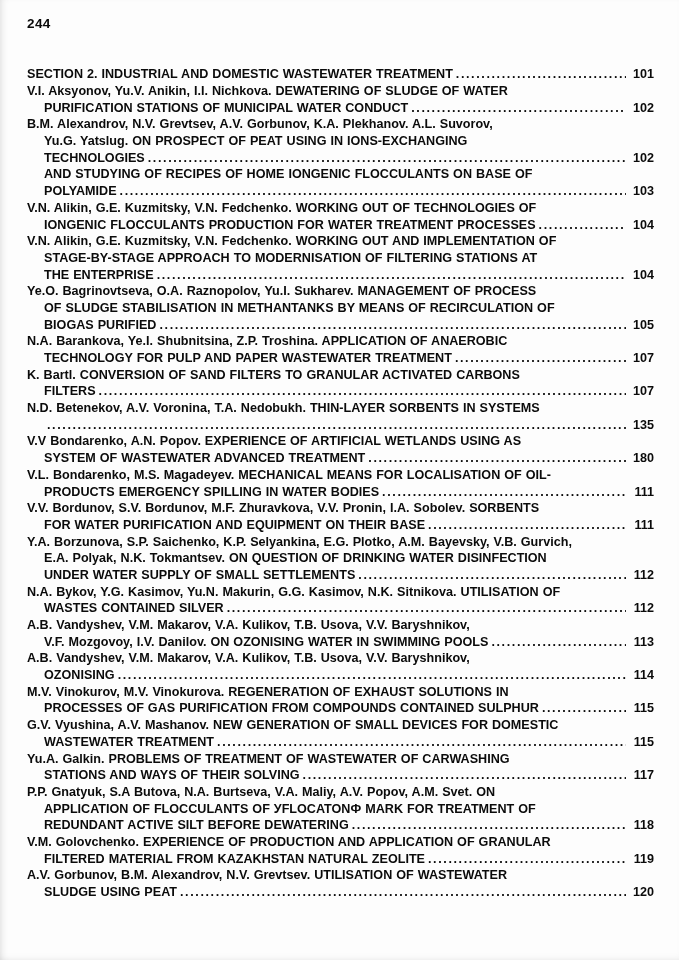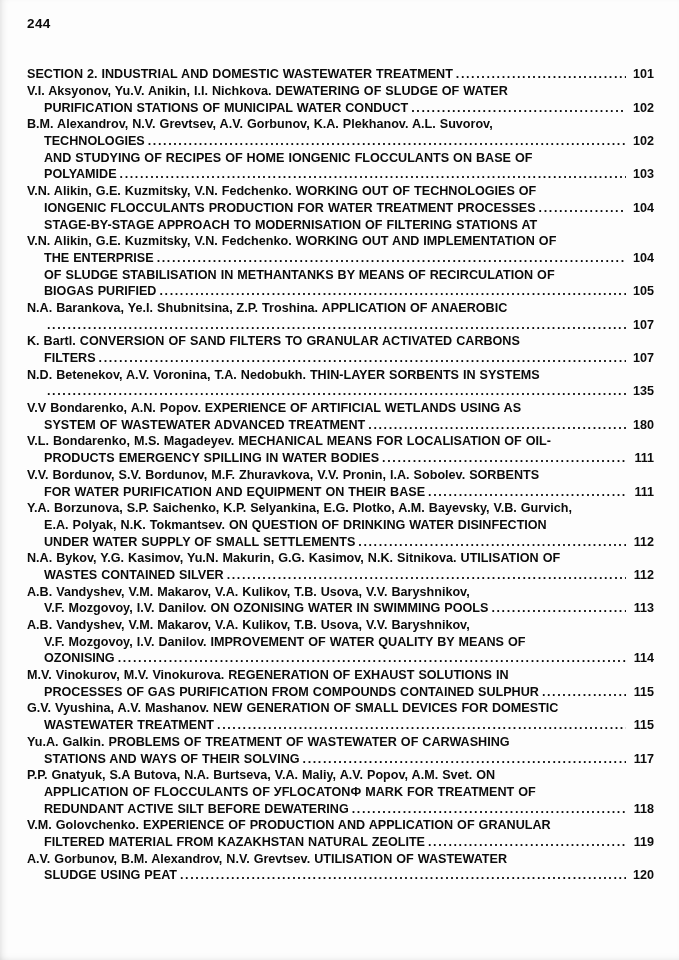--- a/index.html
+++ b/index.html
@@ -70,63 +70,70 @@
       </div>
       <div class="line ind">
         <span class="t">PURIFICATION STATIONS OF MUNICIPAL WATER CONDUCT</span>
         <span class="leader">............................................................................................................................................................................................................................</span>
         <span class="pg">102</span>
       </div>
       <div class="line">
         <span class="t">B.M. Alexandrov, N.V. Grevtsev, A.V. Gorbunov, K.A. Plekhanov. A.L. Suvorov,</span>
       </div>
       <div class="line ind">
+        <span class="t">Yu.G. Yatslug. ON PROSPECT OF PEAT USING IN IONS-EXCHANGING</span>
+      </div>
+      <div class="line ind">
         <span class="t">TECHNOLOGIES</span>
         <span class="leader">............................................................................................................................................................................................................................</span>
         <span class="pg">102</span>
       </div>
       <div class="line ind">
         <span class="t">AND STUDYING OF RECIPES OF HOME IONGENIC FLOCCULANTS ON BASE OF</span>
       </div>
       <div class="line ind">
         <span class="t">POLYAMIDE</span>
         <span class="leader">............................................................................................................................................................................................................................</span>
         <span class="pg">103</span>
       </div>
       <div class="line">
         <span class="t">V.N. Alikin, G.E. Kuzmitsky, V.N. Fedchenko. WORKING OUT OF TECHNOLOGIES OF</span>
       </div>
       <div class="line ind">
         <span class="t">IONGENIC FLOCCULANTS PRODUCTION FOR WATER TREATMENT PROCESSES</span>
         <span class="leader">............................................................................................................................................................................................................................</span>
         <span class="pg">104</span>
       </div>
+      <div class="line">
+        <span class="t">V.N. Alikin, G.E. Kuzmitsky, V.N. Fedchenko. WORKING OUT AND IMPLEMENTATION OF</span>
+      </div>
       <div class="line ind">
         <span class="t">STAGE-BY-STAGE APPROACH TO MODERNISATION OF FILTERING STATIONS AT</span>
       </div>
-      <div class="line">
-        <span class="t">V.N. Alikin, G.E. Kuzmitsky, V.N. Fedchenko. WORKING OUT AND IMPLEMENTATION OF</span>
-      </div>
       <div class="line ind">
         <span class="t">THE ENTERPRISE</span>
         <span class="leader">............................................................................................................................................................................................................................</span>
         <span class="pg">104</span>
       </div>
+      <div class="line">
+        <span class="t">Ye.O. Bagrinovtseva, O.A. Raznopolov, Yu.I. Sukharev. MANAGEMENT OF PROCESS</span>
+      </div>
       <div class="line ind">
         <span class="t">OF SLUDGE STABILISATION IN METHANTANKS BY MEANS OF RECIRCULATION OF</span>
       </div>
       <div class="line ind">
         <span class="t">BIOGAS PURIFIED</span>
         <span class="leader">............................................................................................................................................................................................................................</span>
         <span class="pg">105</span>
       </div>
       <div class="line">
         <span class="t">N.A. Barankova, Ye.I. Shubnitsina, Z.P. Troshina. APPLICATION OF ANAEROBIC</span>
       </div>
       <div class="line ind">
+        <span class="t">TECHNOLOGY FOR PULP AND PAPER WASTEWATER TREATMENT</span>
         <span class="leader">............................................................................................................................................................................................................................</span>
         <span class="pg">107</span>
       </div>
       <div class="line">
         <span class="t">K. Bartl. CONVERSION OF SAND FILTERS TO GRANULAR ACTIVATED CARBONS</span>
       </div>
       <div class="line ind">
         <span class="t">FILTERS</span>
         <span class="leader">............................................................................................................................................................................................................................</span>
         <span class="pg">107</span>
@@ -184,23 +191,20 @@
       <div class="line">
         <span class="t">A.B. Vandyshev, V.M. Makarov, V.A. Kulikov, T.B. Usova, V.V. Baryshnikov,</span>
       </div>
       <div class="line ind">
         <span class="t">V.F. Mozgovoy, I.V. Danilov. ON OZONISING WATER IN SWIMMING POOLS</span>
         <span class="leader">............................................................................................................................................................................................................................</span>
         <span class="pg">113</span>
       </div>
       <div class="line">
         <span class="t">A.B. Vandyshev, V.M. Makarov, V.A. Kulikov, T.B. Usova, V.V. Baryshnikov,</span>
-      </div>
-      <div class="line ind">
-        <span class="t">V.F. Mozgovoy, I.V. Danilov. IMPROVEMENT OF WATER QUALITY BY MEANS OF</span>
       </div>
       <div class="line ind">
         <span class="t">OZONISING</span>
         <span class="leader">............................................................................................................................................................................................................................</span>
         <span class="pg">114</span>
       </div>
       <div class="line">
         <span class="t">M.V. Vinokurov, M.V. Vinokurova. REGENERATION OF EXHAUST SOLUTIONS IN</span>
       </div>
       <div class="line ind">

